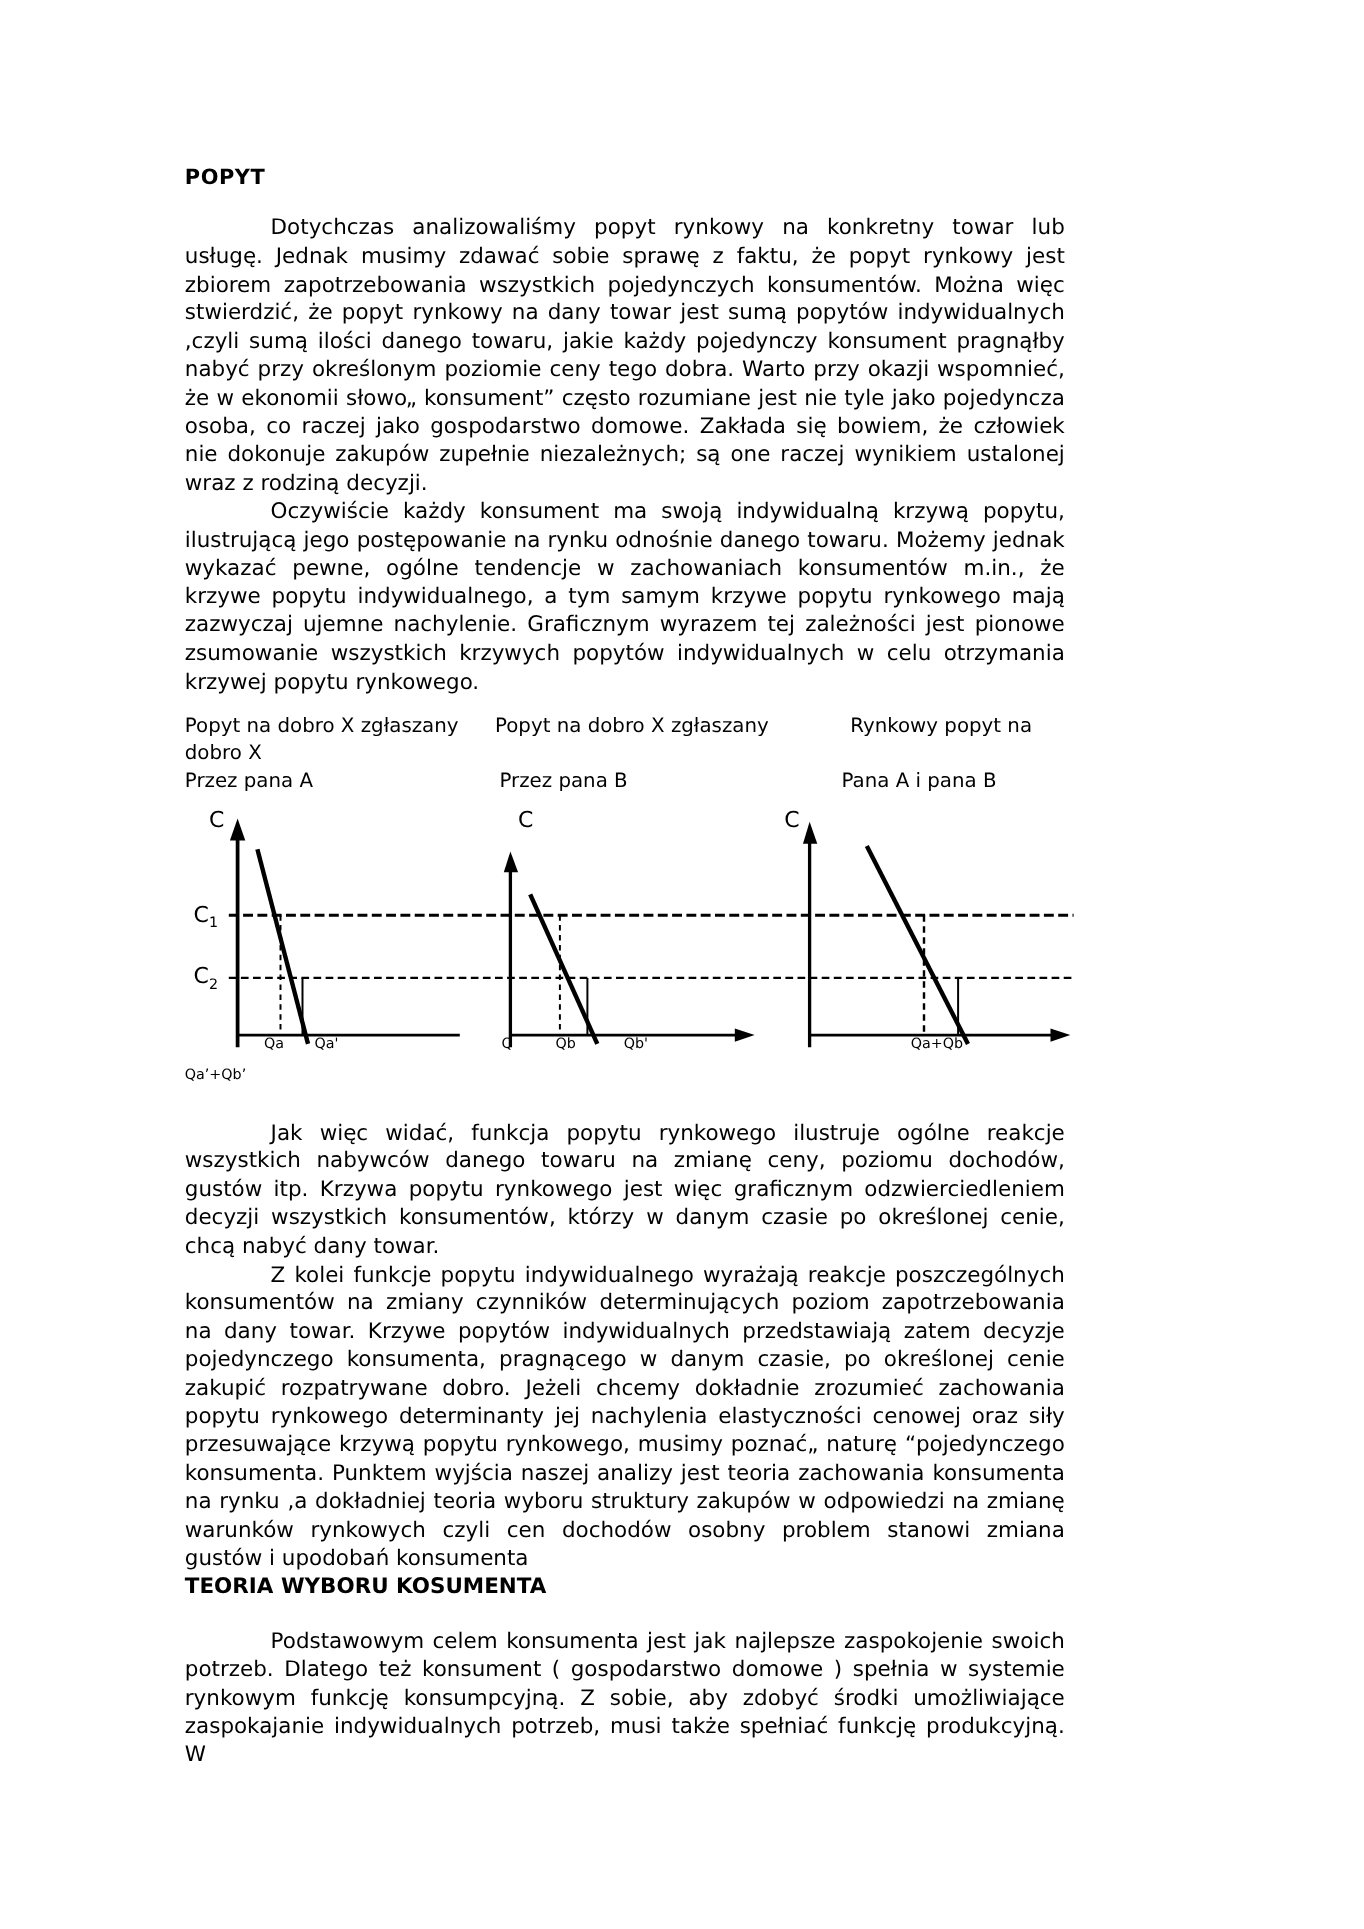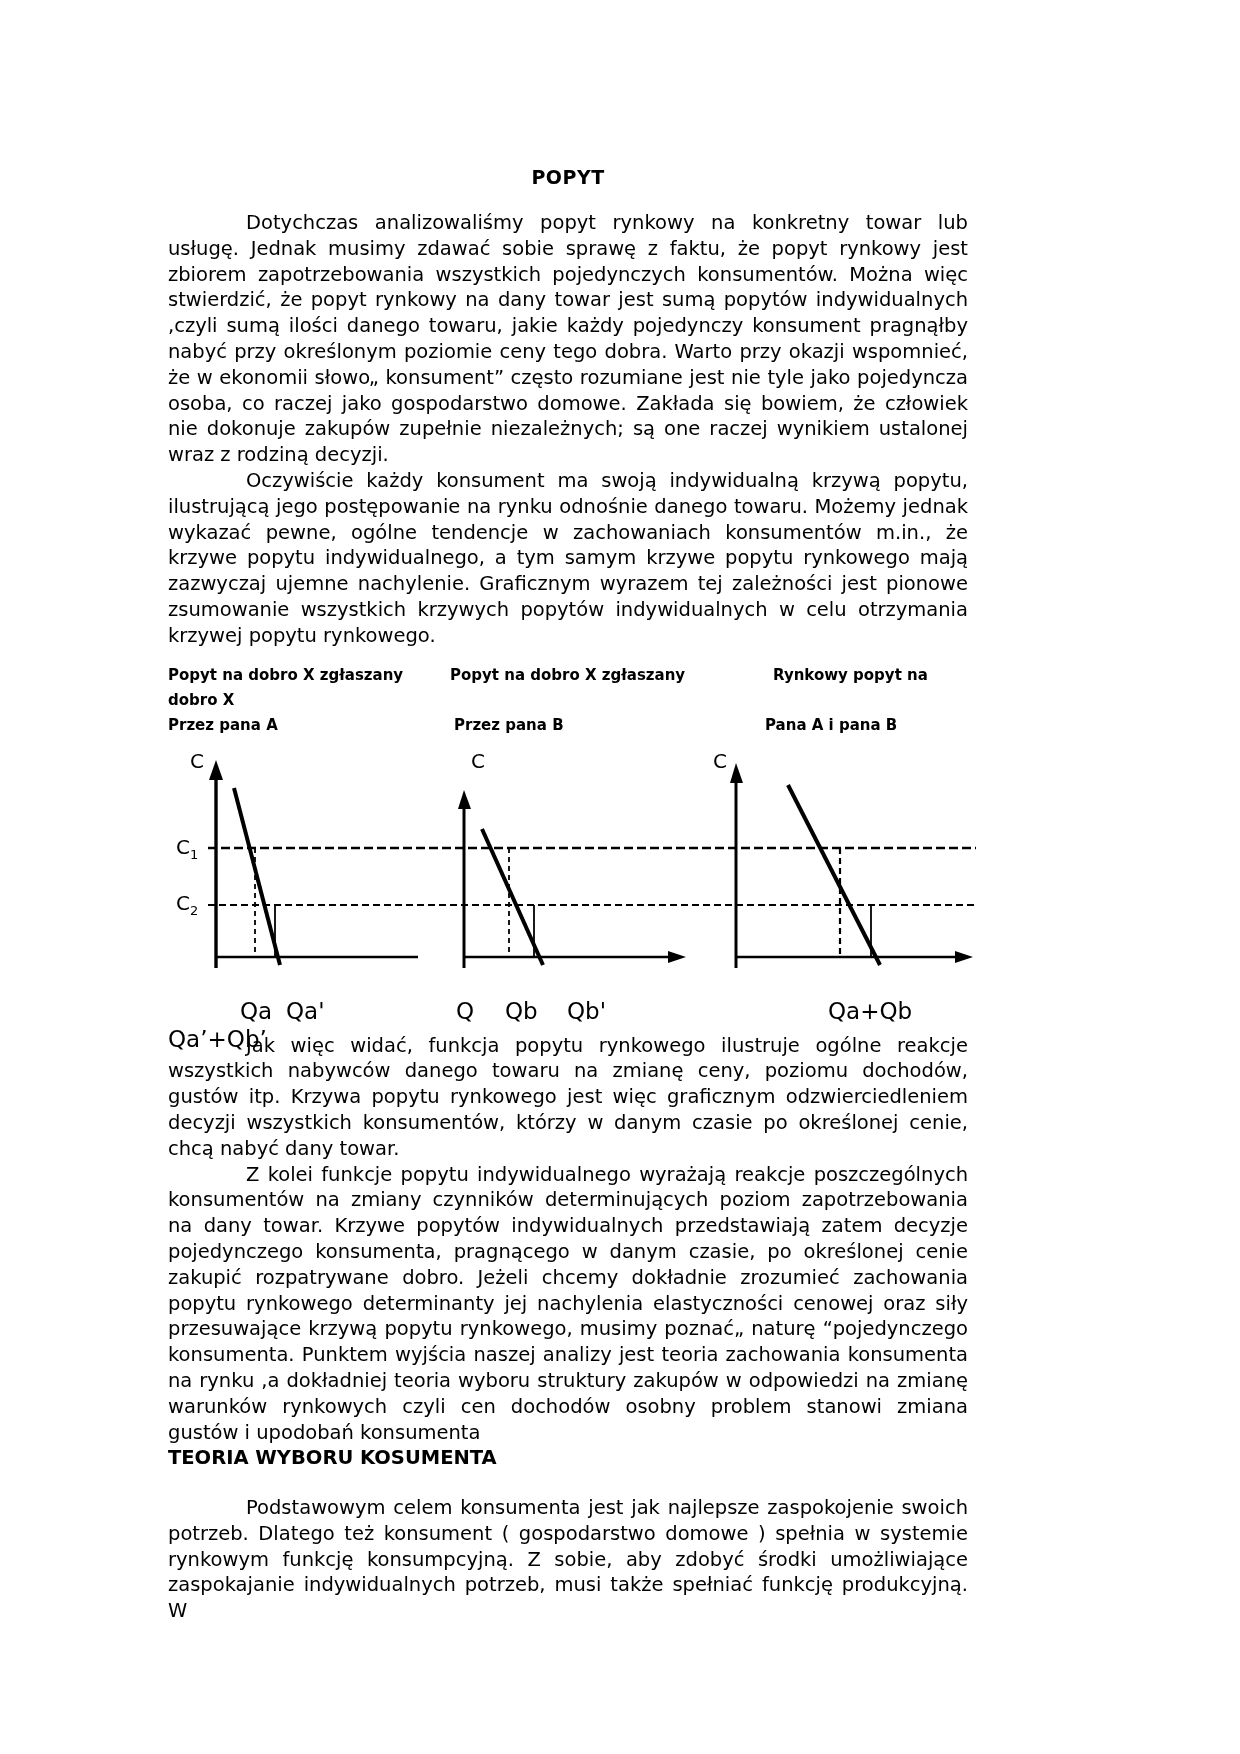--- a/index.html
+++ b/index.html
@@ -21,25 +21,24 @@
     width: 1240px;
     height: 1754px;
   }
   .content {
     position: absolute;
     left: 168px;
     top: 150px;
     width: 800px;
   }
   .doc-title {
-    text-align: center;
     font-weight: bold;
     font-size: 19px;
     letter-spacing: 0.5px;
-    margin: 16px 0 22px 0;
+    margin: 0 0 22px 0;
   }
   p.body {
     margin: 0;
     font-size: 19.5px;
     line-height: 25.8px;
     text-align: justify;
     text-justify: inter-word;
     text-indent: 78px;
     hyphens: none;
   }
@@ -51,23 +50,22 @@
   }
   
   .figure {
     position: relative;
     width: 800px;
     margin: 14px 0 0 0;
   }
   .fig-caption-row {
     position: relative;
     height: 80px;
-    font-size: 15px;
+    font-size: 18px;
     line-height: 25px;
-    font-weight: bold;
   }
   .cap {
     position: absolute;
     white-space: pre-wrap;
   }
   .cap-a { left: 0px;   top: 0px;  width: 300px; }
   .cap-b { left: 282px; top: 0px;  width: 300px; }
   .cap-c { left: 605px; top: 0px;  width: 200px; }
   .cap-a2 { left: 0px;   top: 50px; }
   .cap-b2 { left: 286px; top: 50px; }
@@ -82,23 +80,22 @@
   .axis-label {
     position: absolute;
     font-size: 20px;
     font-weight: normal;
   }
   .axis-label sub {
     font-size: 13px;
   }
   .tick-label {
     position: absolute;
-    font-size: 23px;
+    font-size: 13px;
     white-space: nowrap;
-    margin-top: 40px;
   }
 </style>
 </head>
 <body>
 
 <div class="page">
   <div class="content">
 
     <div class="doc-title">POPYT</div>
 

